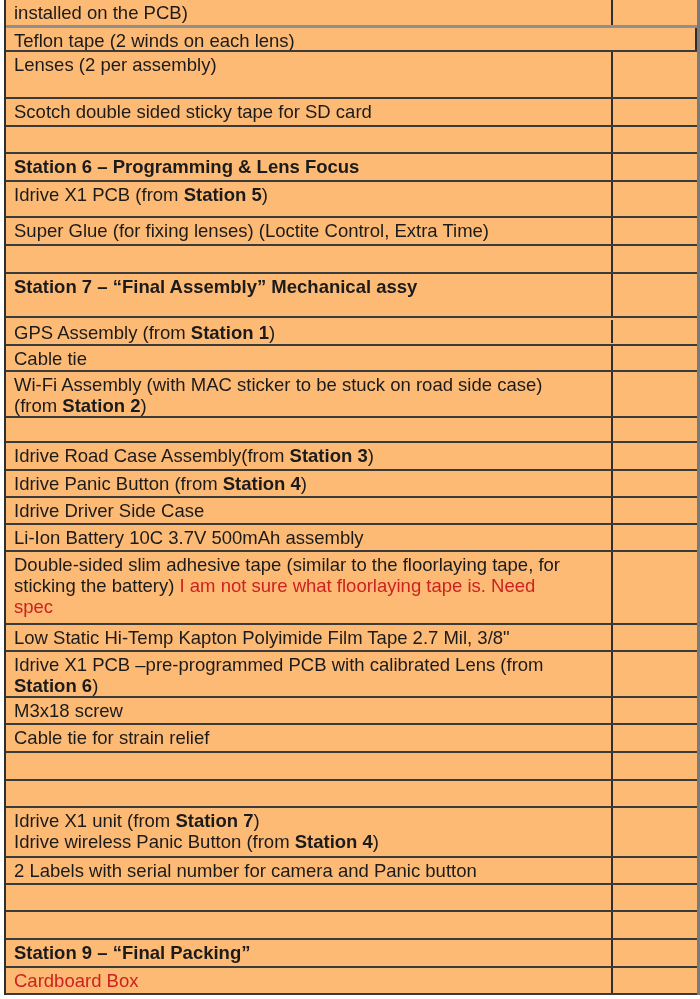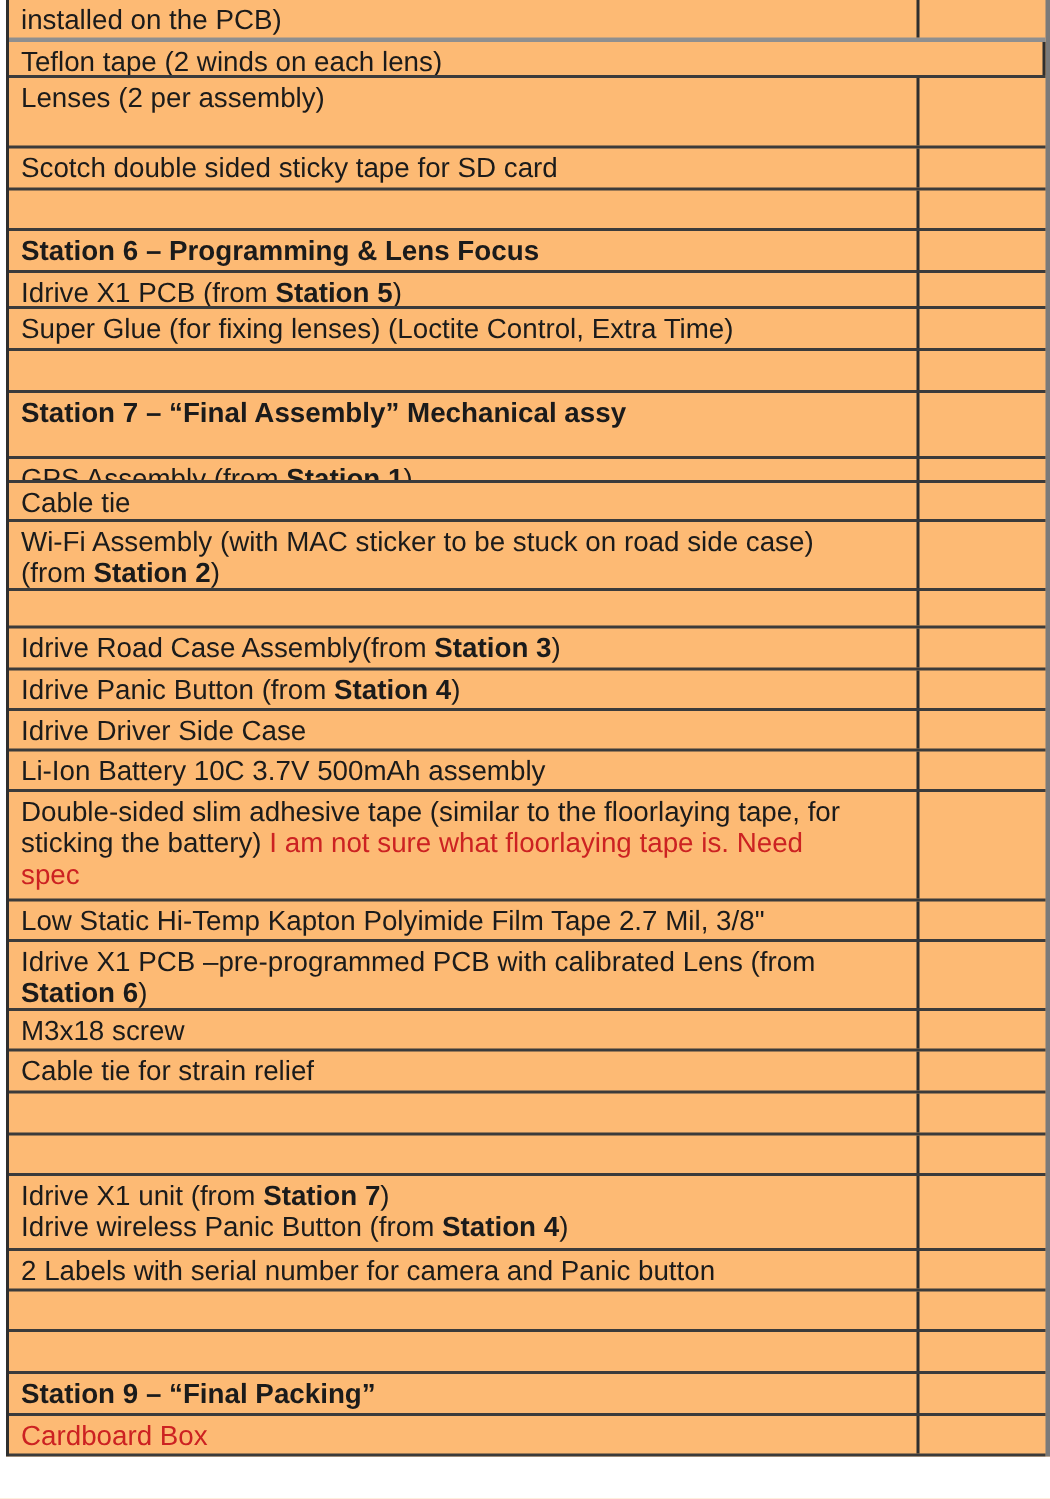--- a/index.html
+++ b/index.html
@@ -87,21 +87,21 @@
       <div class="row" style="height: 27px;">
         <div class="cell item-cell"></div>
         <div class="cell check-cell"></div>
       </div>
       <div class="row" style="height: 28px;">
         <div class="cell item-cell">
           <div class="line"><span class="b">Station 6 – Programming &amp; Lens Focus</span></div>
         </div>
         <div class="cell check-cell"></div>
       </div>
-      <div class="row" style="height: 24px;">
+      <div class="row" style="height: 36px;">
         <div class="cell item-cell">
           <div class="line"><span>Idrive X1 PCB (from </span><span class="b">Station 5</span><span>)</span></div>
         </div>
         <div class="cell check-cell"></div>
       </div>
       <div class="row" style="height: 28px;">
         <div class="cell item-cell">
           <div class="line"><span>Super Glue (for fixing lenses) (Loctite Control, Extra Time)</span></div>
         </div>
         <div class="cell check-cell"></div>
@@ -109,21 +109,21 @@
       <div class="row" style="height: 28px;">
         <div class="cell item-cell"></div>
         <div class="cell check-cell"></div>
       </div>
       <div class="row" style="height: 44px;">
         <div class="cell item-cell">
           <div class="line"><span class="b">Station 7 – “Final Assembly” Mechanical assy</span></div>
         </div>
         <div class="cell check-cell"></div>
       </div>
-      <div class="row" style="height: 16px;">
+      <div class="row" style="height: 28px; align-items: center;">
         <div class="cell item-cell">
           <div class="line"><span>GPS Assembly (from </span><span class="b">Station 1</span><span>)</span></div>
         </div>
         <div class="cell check-cell"></div>
       </div>
       <div class="row" style="height: 26px;">
         <div class="cell item-cell">
           <div class="line"><span>Cable tie</span></div>
         </div>
         <div class="cell check-cell"></div>

